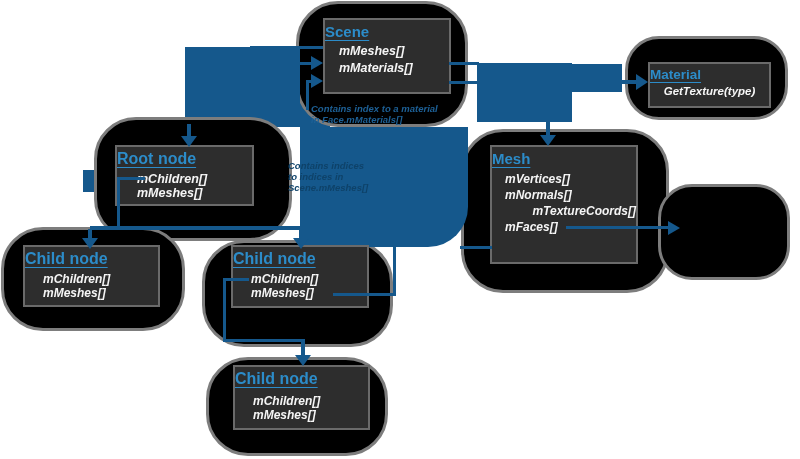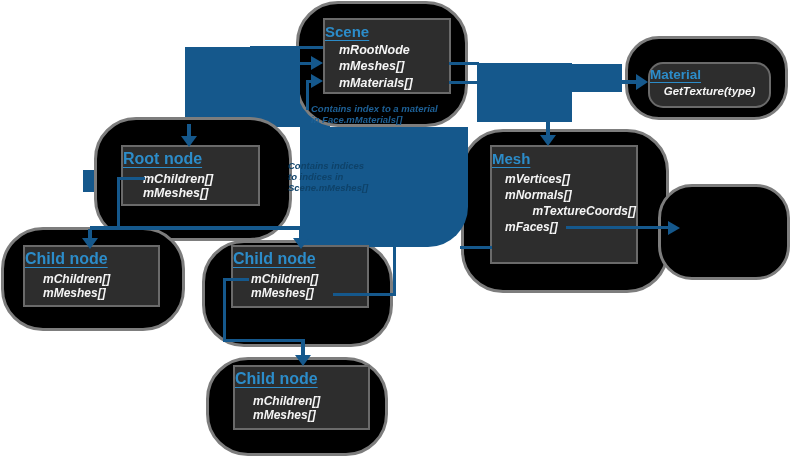--- a/index.html
+++ b/index.html
@@ -46,34 +46,33 @@
   <div class="blob" style="left:1px;top:227px;width:184px;height:104px;"></div>
   <div class="blob" style="left:202px;top:240px;width:191px;height:107px;"></div>
   <div class="blob" style="left:206px;top:357px;width:182px;height:99px;"></div>
 
   <div class="mass mass-top" style="left:300px;top:127px;width:168px;height:120px;border-radius:0 0 40px 0;"></div>
   <div class="mass mass-top" style="left:294px;top:47px;width:6px;height:80px;"></div>
 
   <div class="box" style="left:323px;top:18px;width:128px;height:76px;">
     <span class="title" style="font-size:15px;">Scene</span>
     <div class="fields" style="padding-left:14px;">
-      <span class="field" style="font-size:12.5px;line-height:15px;">mRootNode</span>
       <span class="field" style="font-size:12.5px;line-height:16px;">mMeshes[]</span>
       <span class="field" style="font-size:12.5px;line-height:18px;">mMaterials[]</span>
     </div>
   </div>
 
-  <div class="box" style="left:648px;top:62px;width:123px;height:46px;border-radius:15px;">
+  <div class="box" style="left:648px;top:62px;width:123px;height:46px;">
     <span class="title" style="font-size:13.5px;">Material</span>
     <div class="fields centered">
       <span class="field" style="font-size:11.5px;line-height:13px;">GetTexture(type)</span>
     </div>
   </div>
 
-  <div class="box" style="left:121px;top:145px;width:139px;height:61px;">
+  <div class="box" style="left:115px;top:145px;width:139px;height:61px;">
     <span class="title" style="font-size:16px;">Root node</span>
     <div class="fields" style="padding-left:20px;margin-top:4px;">
       <span class="field" style="font-size:12.5px;line-height:14px;">mChildren[]</span>
       <span class="field" style="font-size:12.5px;line-height:15px;">mMeshes[]</span>
     </div>
   </div>
 
   <div class="box" style="left:490px;top:145px;width:148px;height:119px;">
     <span class="title" style="font-size:15px;">Mesh</span>
     <div class="fields" style="padding-left:13px;margin-top:4px;">

